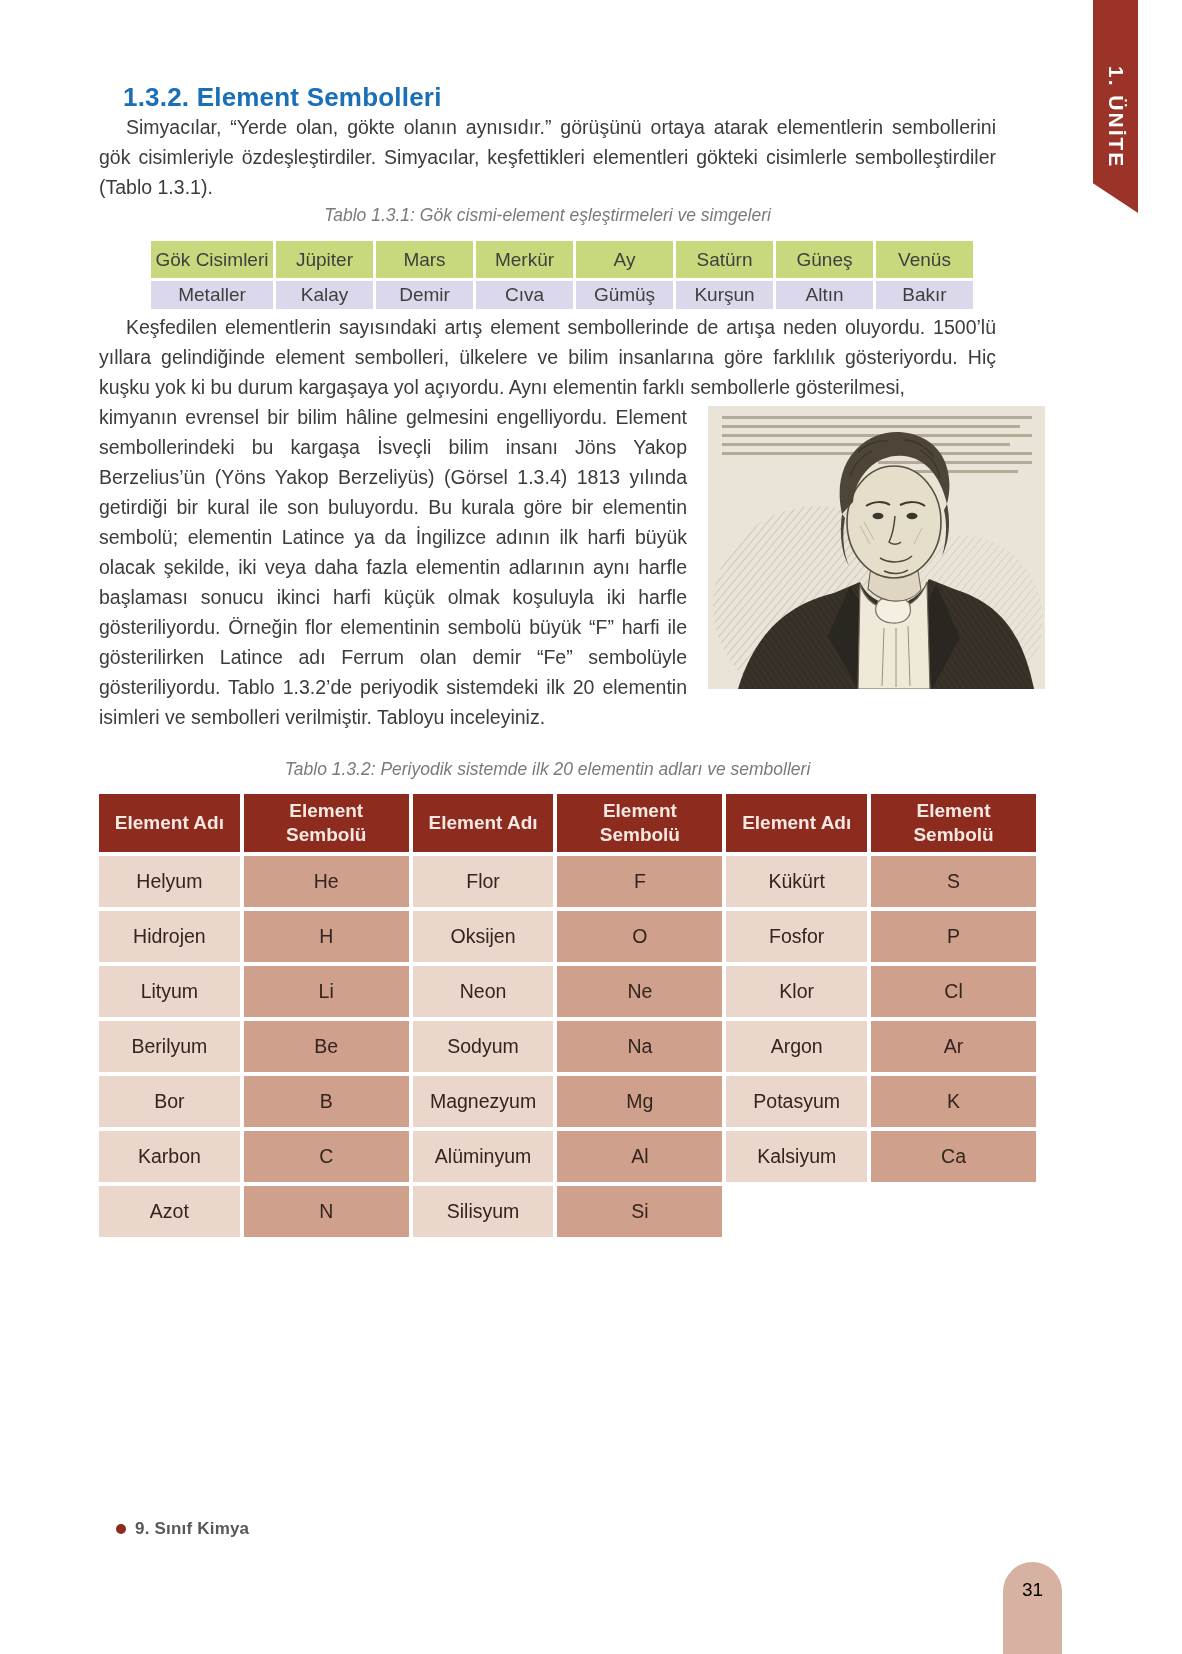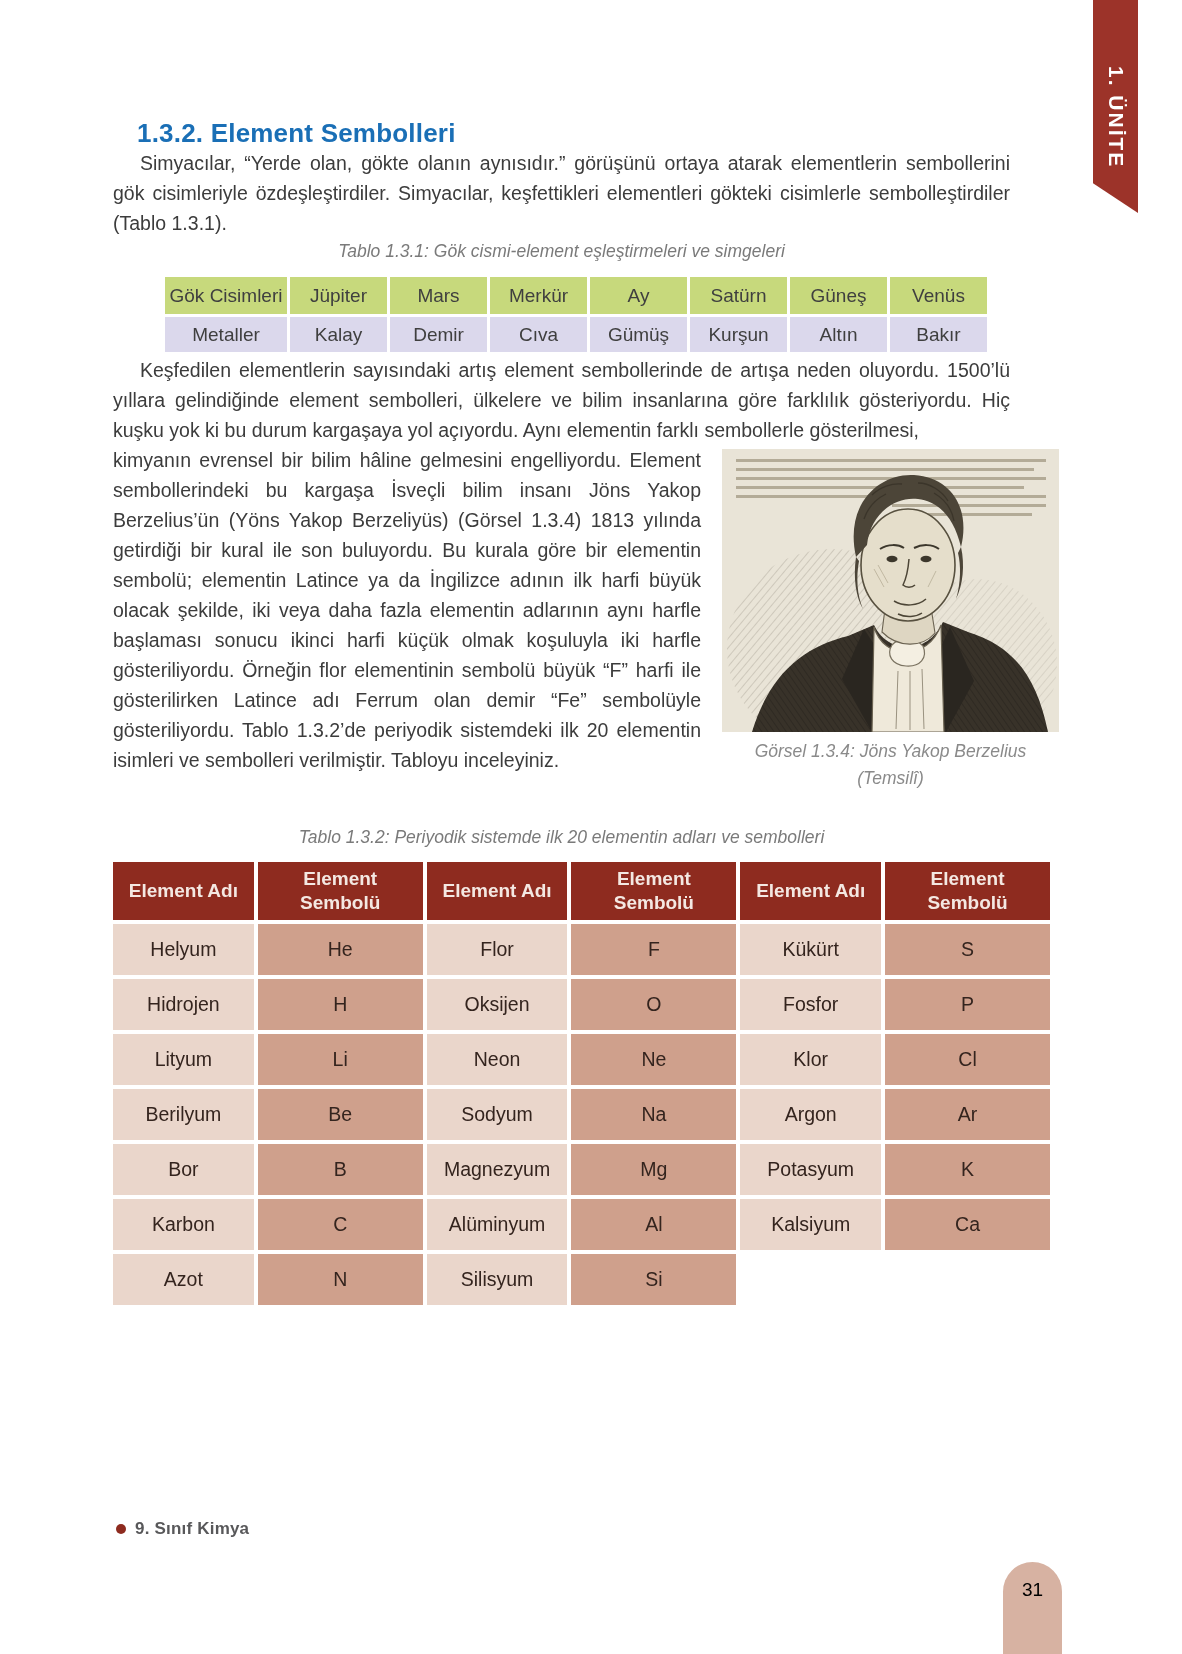--- a/index.html
+++ b/index.html
@@ -16,21 +16,21 @@
   }
   .unit-ribbon .vtext {
     position:absolute; top:52px; left:0; width:100%; height:130px;
     display:flex; align-items:center; justify-content:center;
     writing-mode:vertical-rl; text-orientation:mixed;
     color:#ffffff; font-weight:bold; font-size:21px; letter-spacing:2px;
     white-space:nowrap;
   }
 
   
-  .content { position:absolute; left:113px; top:0; width:897px; padding-top:118px; }
+  .content { position:absolute; left:99px; top:0; width:897px; padding-top:82px; }
 
   h1.section-heading {
     margin:0 0 0 24px; font-size:26px; line-height:30px;
     color:#1a6fb6; font-weight:bold; letter-spacing:0.2px;
   }
   p.body-text {
     margin:0; font-size:19.5px; line-height:30px; text-align:justify;
     color:#3c3c3c;
   }
   .p1 { margin-top:14px; text-indent:27px; }
@@ -44,21 +44,21 @@
   .cap1 { margin-top:2px; }
   .cap2 { clear:both; padding-top:26px; }
 
   
   table.t1 {
     border-collapse:separate; border-spacing:3px; table-layout:fixed;
     width:828px; margin:12px 0 0 49px;
   }
   .t1 td { text-align:center; vertical-align:middle; font-size:19px; color:#3f3f3f; padding:0 2px; }
   .t1 .row-sky td   { background:#c7d97c; height:37px; }
-  .t1 .row-metal td { background:#dbd8ec; height:35px; }
+  .t1 .row-metal td { background:#dbd8ec; height:28px; }
   .t1 .row-sym td   { background:#fbf6c5; height:124px; }
   .t1 col.c0 { width:122px; }
   .sym-glyph {
     font-family:"DejaVu Sans", sans-serif; font-size:56px; line-height:1;
     color:#2e2e2e; font-weight:normal;
   }
 
   
   figure.portrait { float:right; width:337px; margin:4px -49px 8px 21px; }
   figure.portrait svg { display:block; width:337px; height:283px; }
@@ -218,24 +218,20 @@
             <path d="M172,152 C182,158 196,157 204,150"></path>
             <path d="M176,165 C184,169 194,168 200,164"></path>
           </g>
 
           <g stroke="#b7ae97" stroke-width="1" opacity="0.8">
             <line x1="152" y1="120" x2="162" y2="138"></line>
             <line x1="156" y1="116" x2="166" y2="134"></line>
             <line x1="214" y1="122" x2="206" y2="138"></line>
           </g>
         </svg>
-        <figcaption>
-          <div>Görsel 1.3.4: Jöns Yakop Berzelius</div>
-          <div>(Temsilî)</div>
-        </figcaption>
       </figure>
       <p class="body-text p2b">kimyanın evrensel bir bilim hâline gelmesini engelliyordu. Element sembollerindeki bu kargaşa İsveçli bilim insanı Jöns Yakop Berzelius’ün (Yöns Yakop Berzeliyüs) (Görsel 1.3.4) 1813 yılında getirdiği bir kural ile son buluyordu. Bu kurala göre bir elementin sembolü; elementin Latince ya da İngilizce adının ilk harfi büyük olacak şekilde, iki veya daha fazla elementin adlarının aynı harfle başlaması sonucu ikinci harfi küçük olmak koşuluyla iki harfle gösteriliyordu. Örneğin flor elementinin sembolü büyük “F” harfi ile gösterilirken Latince adı Ferrum olan demir “Fe” sembolüyle gösteriliyordu. Tablo 1.3.2’de periyodik sistemdeki ilk 20 elementin isimleri ve sembolleri verilmiştir. Tabloyu inceleyiniz.</p>
     </div>
 
     <div class="table-caption cap2">Tablo 1.3.2: Periyodik sistemde ilk 20 elementin adları ve sembolleri</div>
 
     <table class="t2">
       <colgroup>
         <col class="cname">
           <col class="csym">

